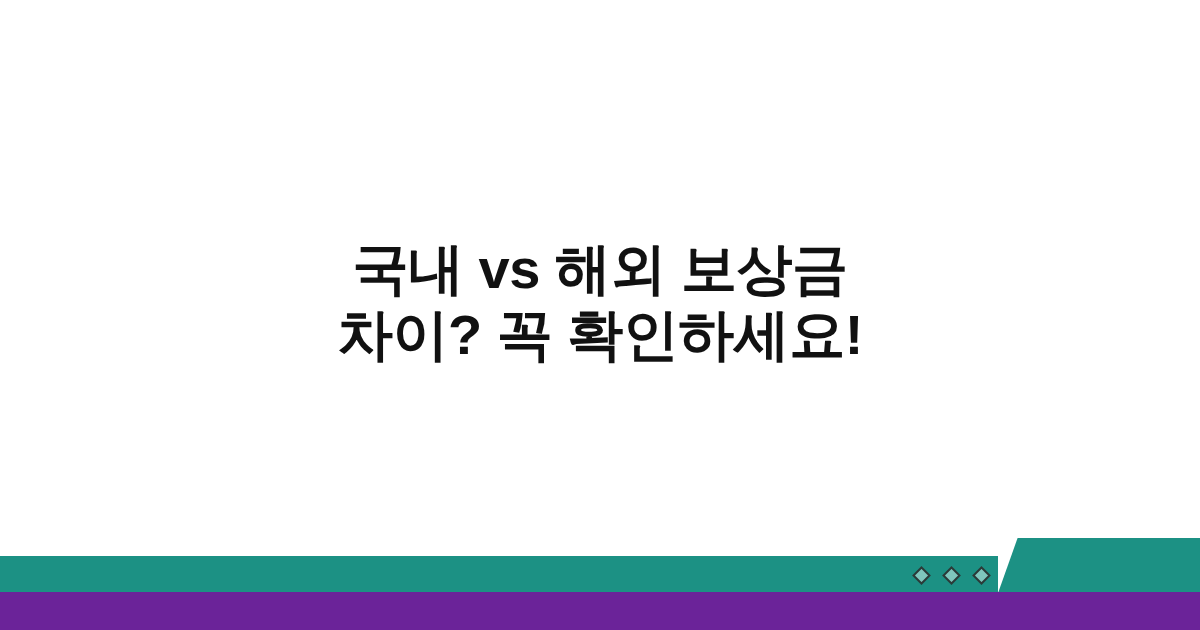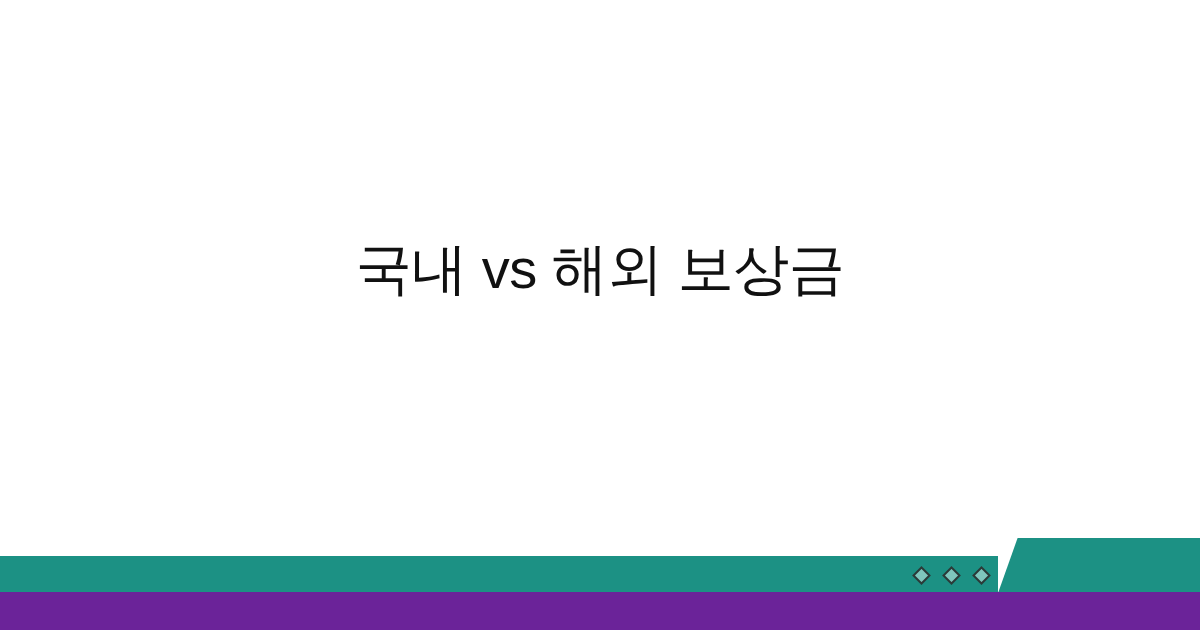--- a/index.html
+++ b/index.html
@@ -25,21 +25,21 @@
   
   #title-block {
     position: absolute;
     left: 0;
     top: 236px;
     width: 1200px;
     text-align: center;
     line-height: 1.18;
     letter-spacing: -0.5px;
     color: #111111;
-    font-weight: 400;
+    font-weight: 700;
     font-size: 56px;
   }
   #title-block .title-line {
     display: block;
     white-space: nowrap;
   }
 
   
   #bottom-banner {
     position: absolute;
@@ -98,20 +98,21 @@
     display: block;
   }
 </style>
 </head>
 <body>
 
 <div id="canvas">
 
   <div id="title-block">
     <span class="title-line">국내 vs 해외 보상금</span>
+    <span class="title-line">차이? 꼭 확인하세요!</span>
   </div>
 
   <div id="bottom-banner">
 
     <div class="teal-left"></div>
     <div class="teal-ramp"></div>
     <div class="teal-right"></div>
 
     <div id="diamond-group">
 

